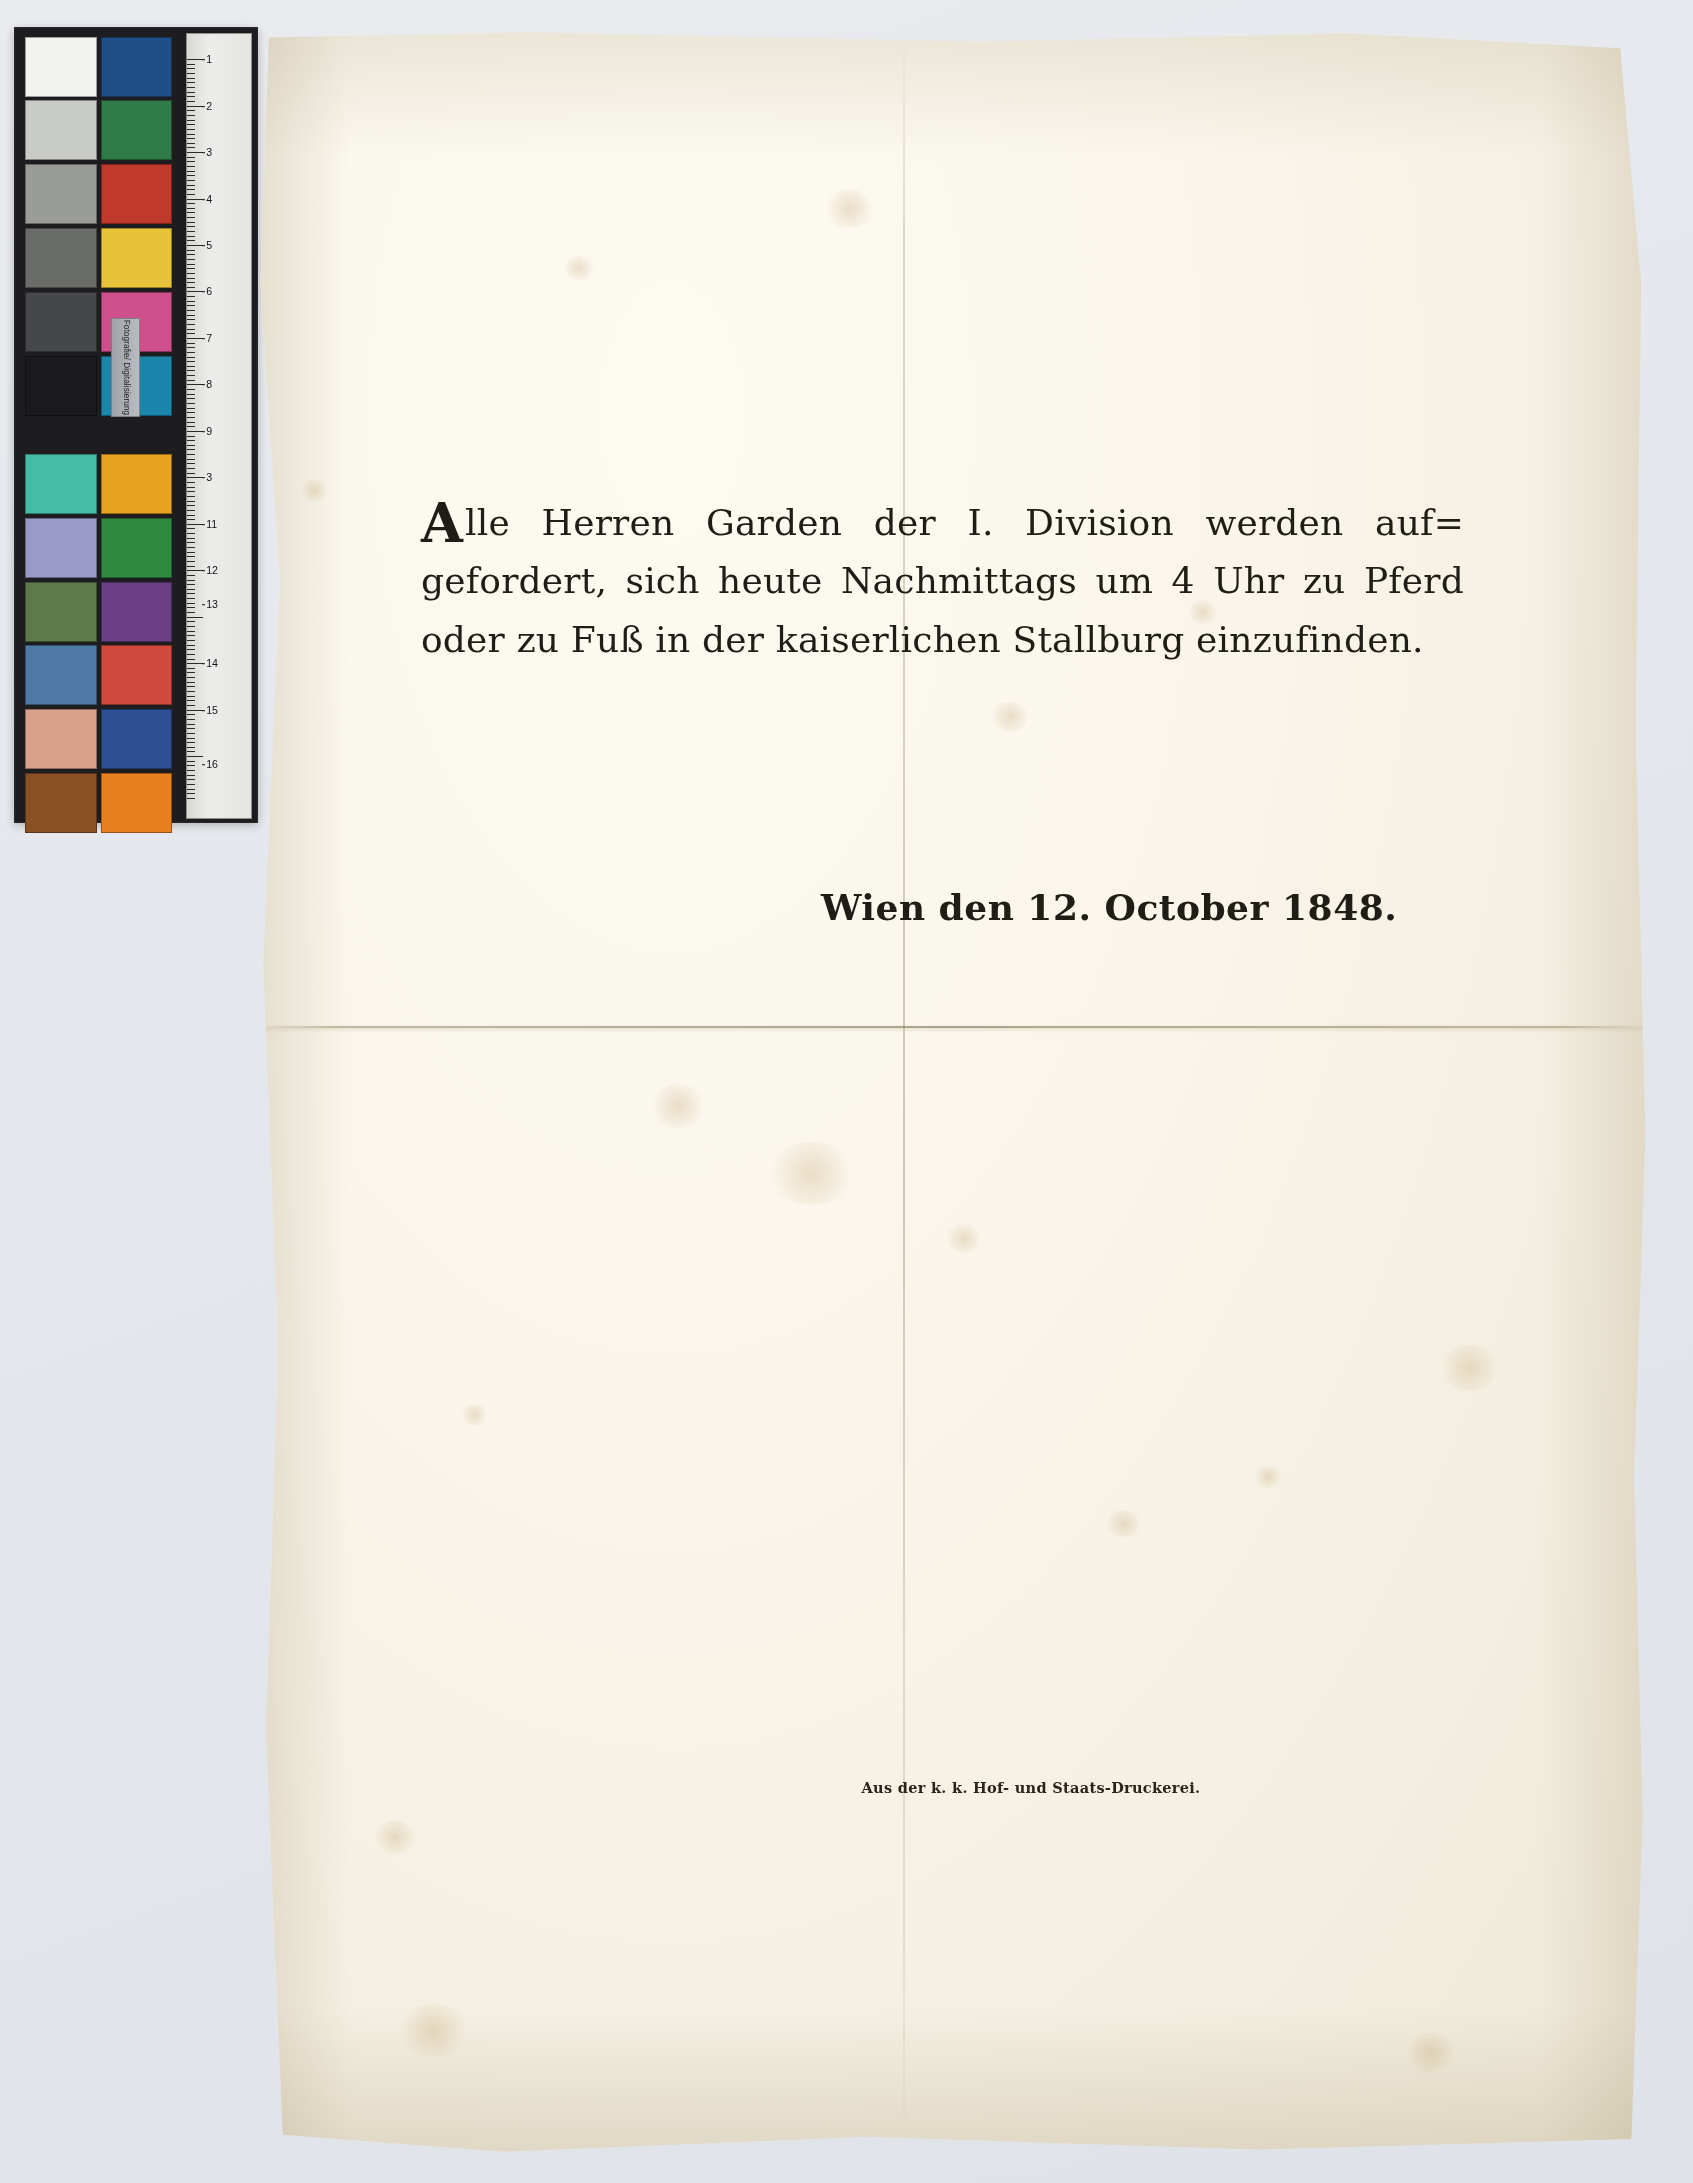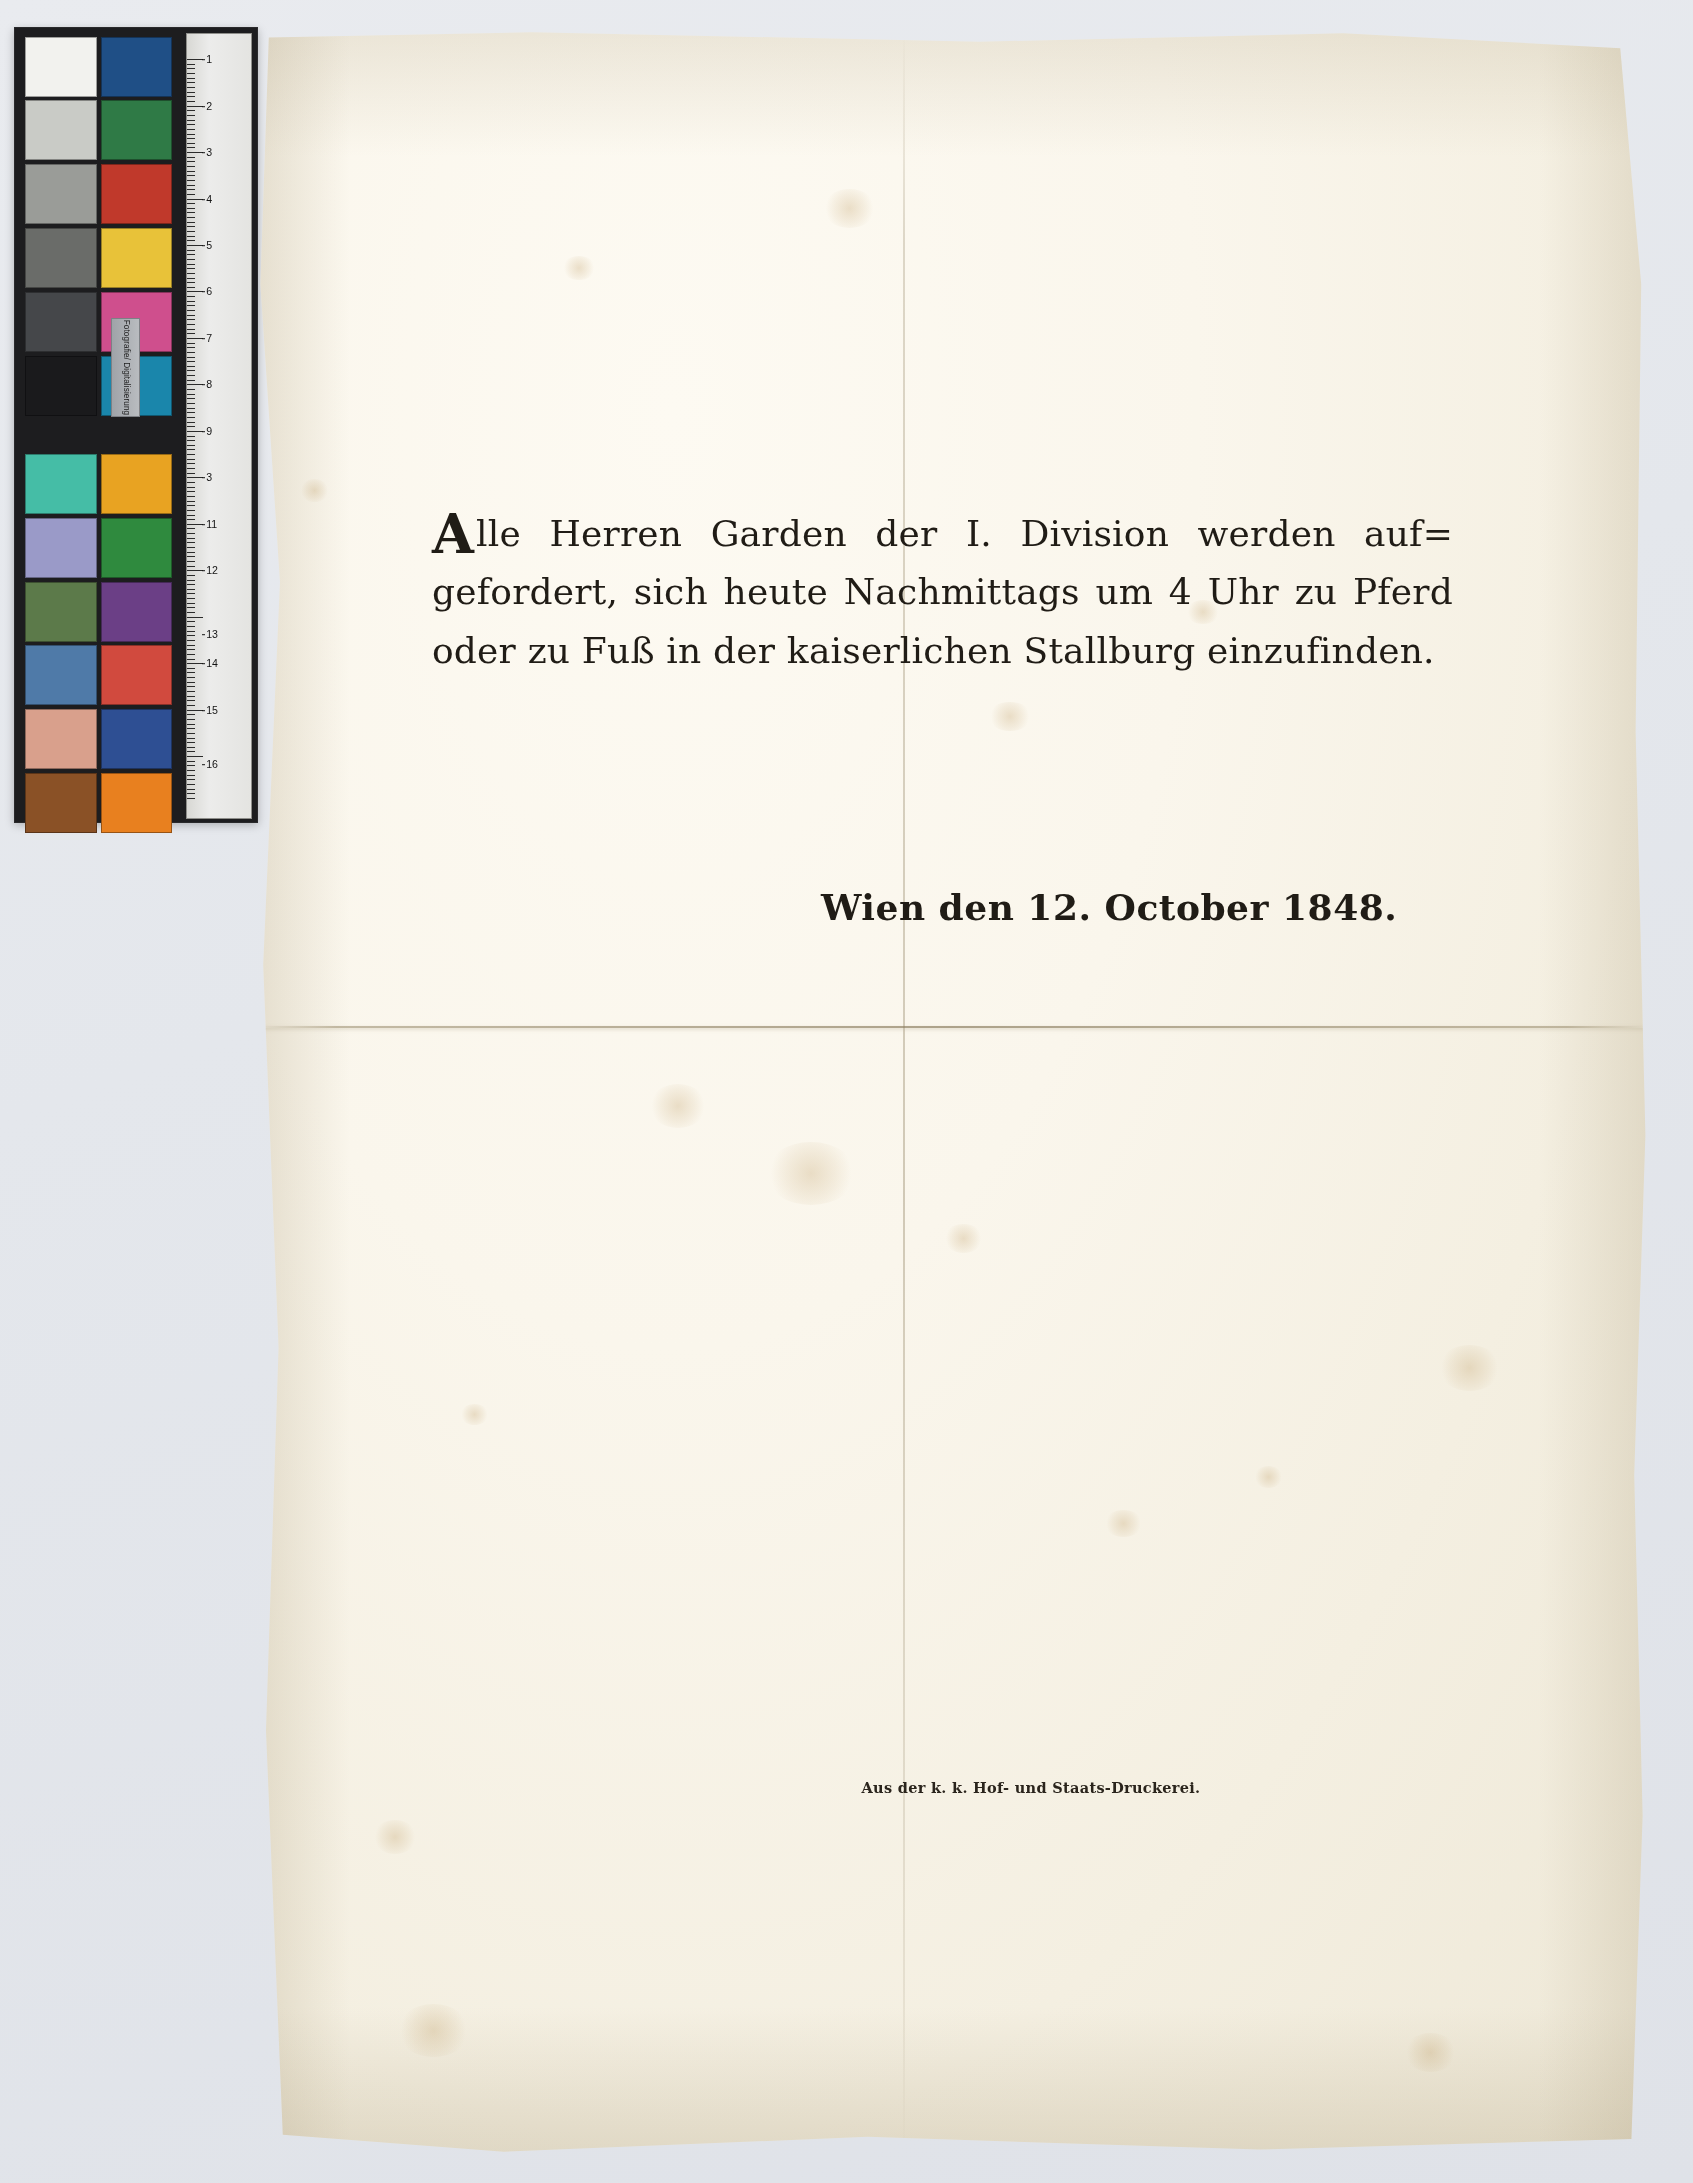--- a/index.html
+++ b/index.html
@@ -216,21 +216,21 @@
     text-align: justify;
     letter-spacing: 0.2px;
   }
   #body-text .dropcap {
     font-size: 54px;
     font-weight: bold;
     line-height: 0.9;
     vertical-align: -6.8px;
     padding-right: 1.9px;
   }
-  #body-text p { margin: 11px; }
+  #body-text p { margin: 0; }
 
   #dateline {
     position: absolute;
     left: 569px;
     top: 857px;
     font-family: "DejaVu Serif", "Liberation Serif", serif;
     font-size: 36px;
     font-weight: bold;
     color: #201c16;
     letter-spacing: 0.5px;
@@ -425,21 +425,21 @@
         <div class="tick minor" style="top: 541px;"></div>
         <div class="tick minor" style="top: 546px;"></div>
         <div class="tick minor" style="top: 550px;"></div>
         <div class="tick minor" style="top: 555px;"></div>
         <div class="tick minor" style="top: 559px;"></div>
         <div class="tick minor" style="top: 564px;"></div>
         <div class="tick minor" style="top: 569px;"></div>
         <div class="tick minor" style="top: 573px;"></div>
         <div class="tick minor" style="top: 578px;"></div>
         <div class="tick major" style="top: 583px;"></div>
-        <div class="ruler-num" style="top: 600px;">13</div>
+        <div class="ruler-num" style="top: 570px;">13</div>
         <div class="tick minor" style="top: 587px;"></div>
         <div class="tick minor" style="top: 592px;"></div>
         <div class="tick minor" style="top: 597px;"></div>
         <div class="tick minor" style="top: 601px;"></div>
         <div class="tick minor" style="top: 606px;"></div>
         <div class="tick minor" style="top: 611px;"></div>
         <div class="tick minor" style="top: 615px;"></div>
         <div class="tick minor" style="top: 620px;"></div>
         <div class="tick minor" style="top: 625px;"></div>
         <div class="tick major" style="top: 629px;"></div>

